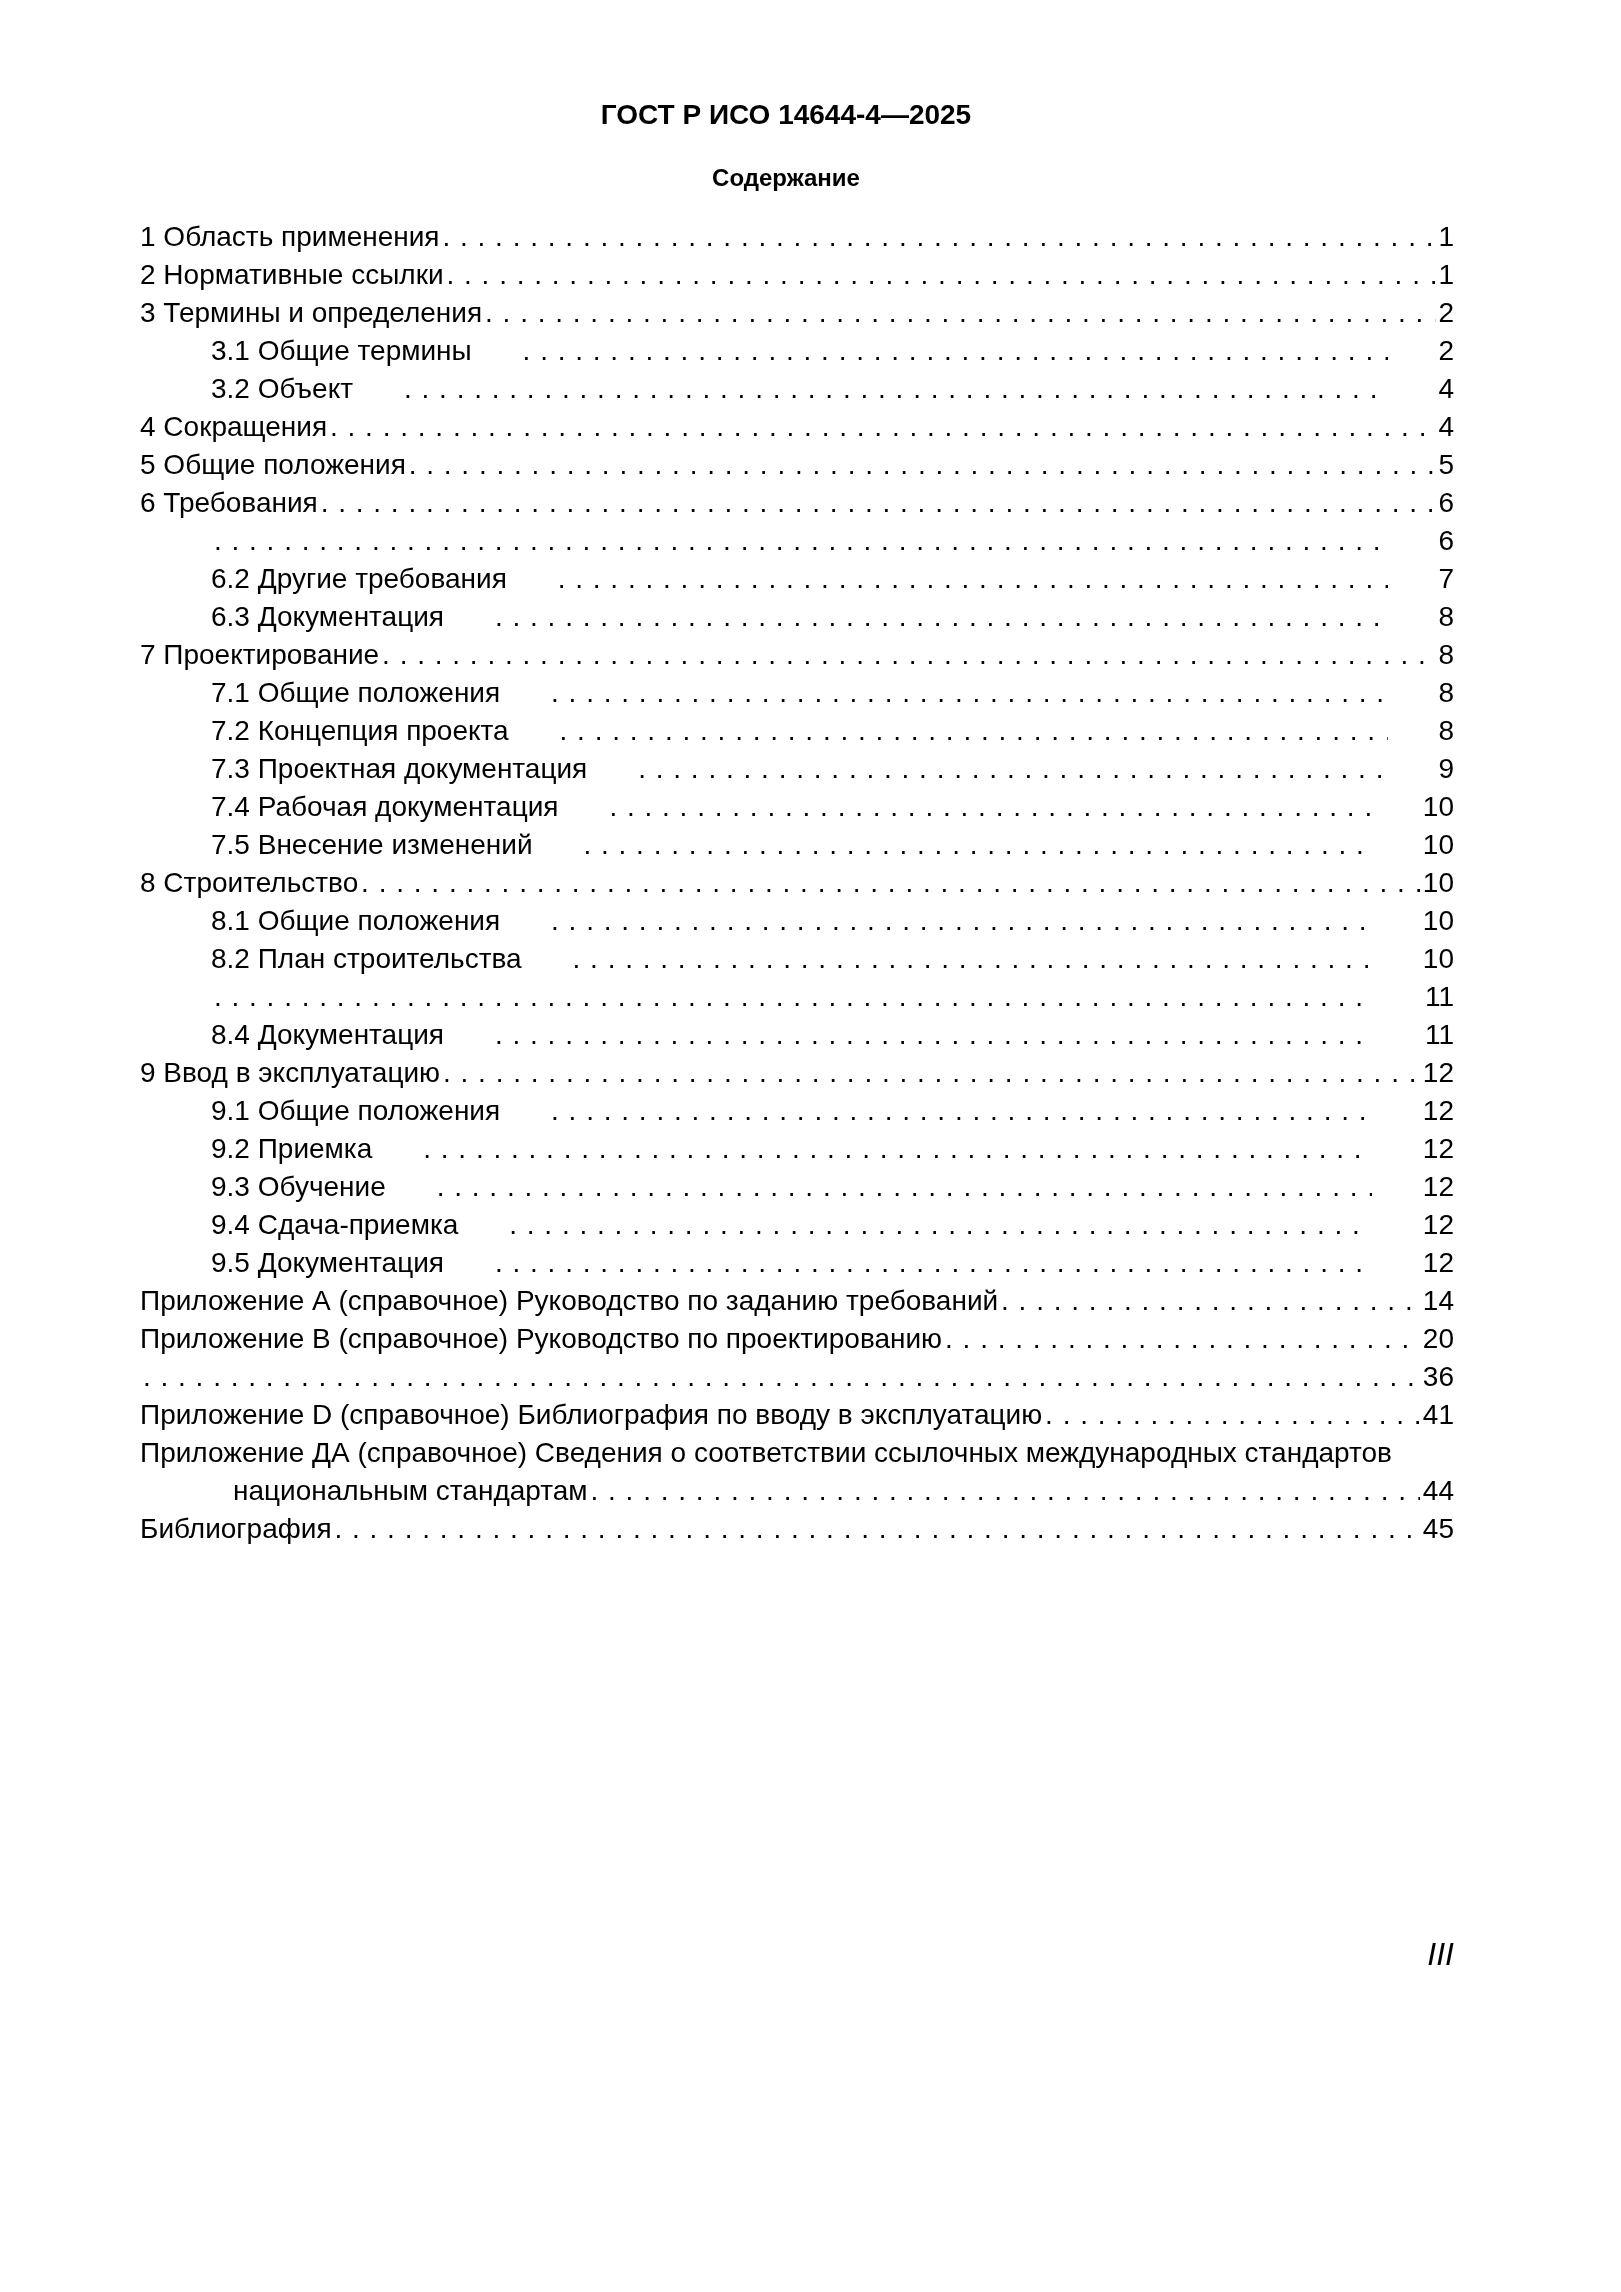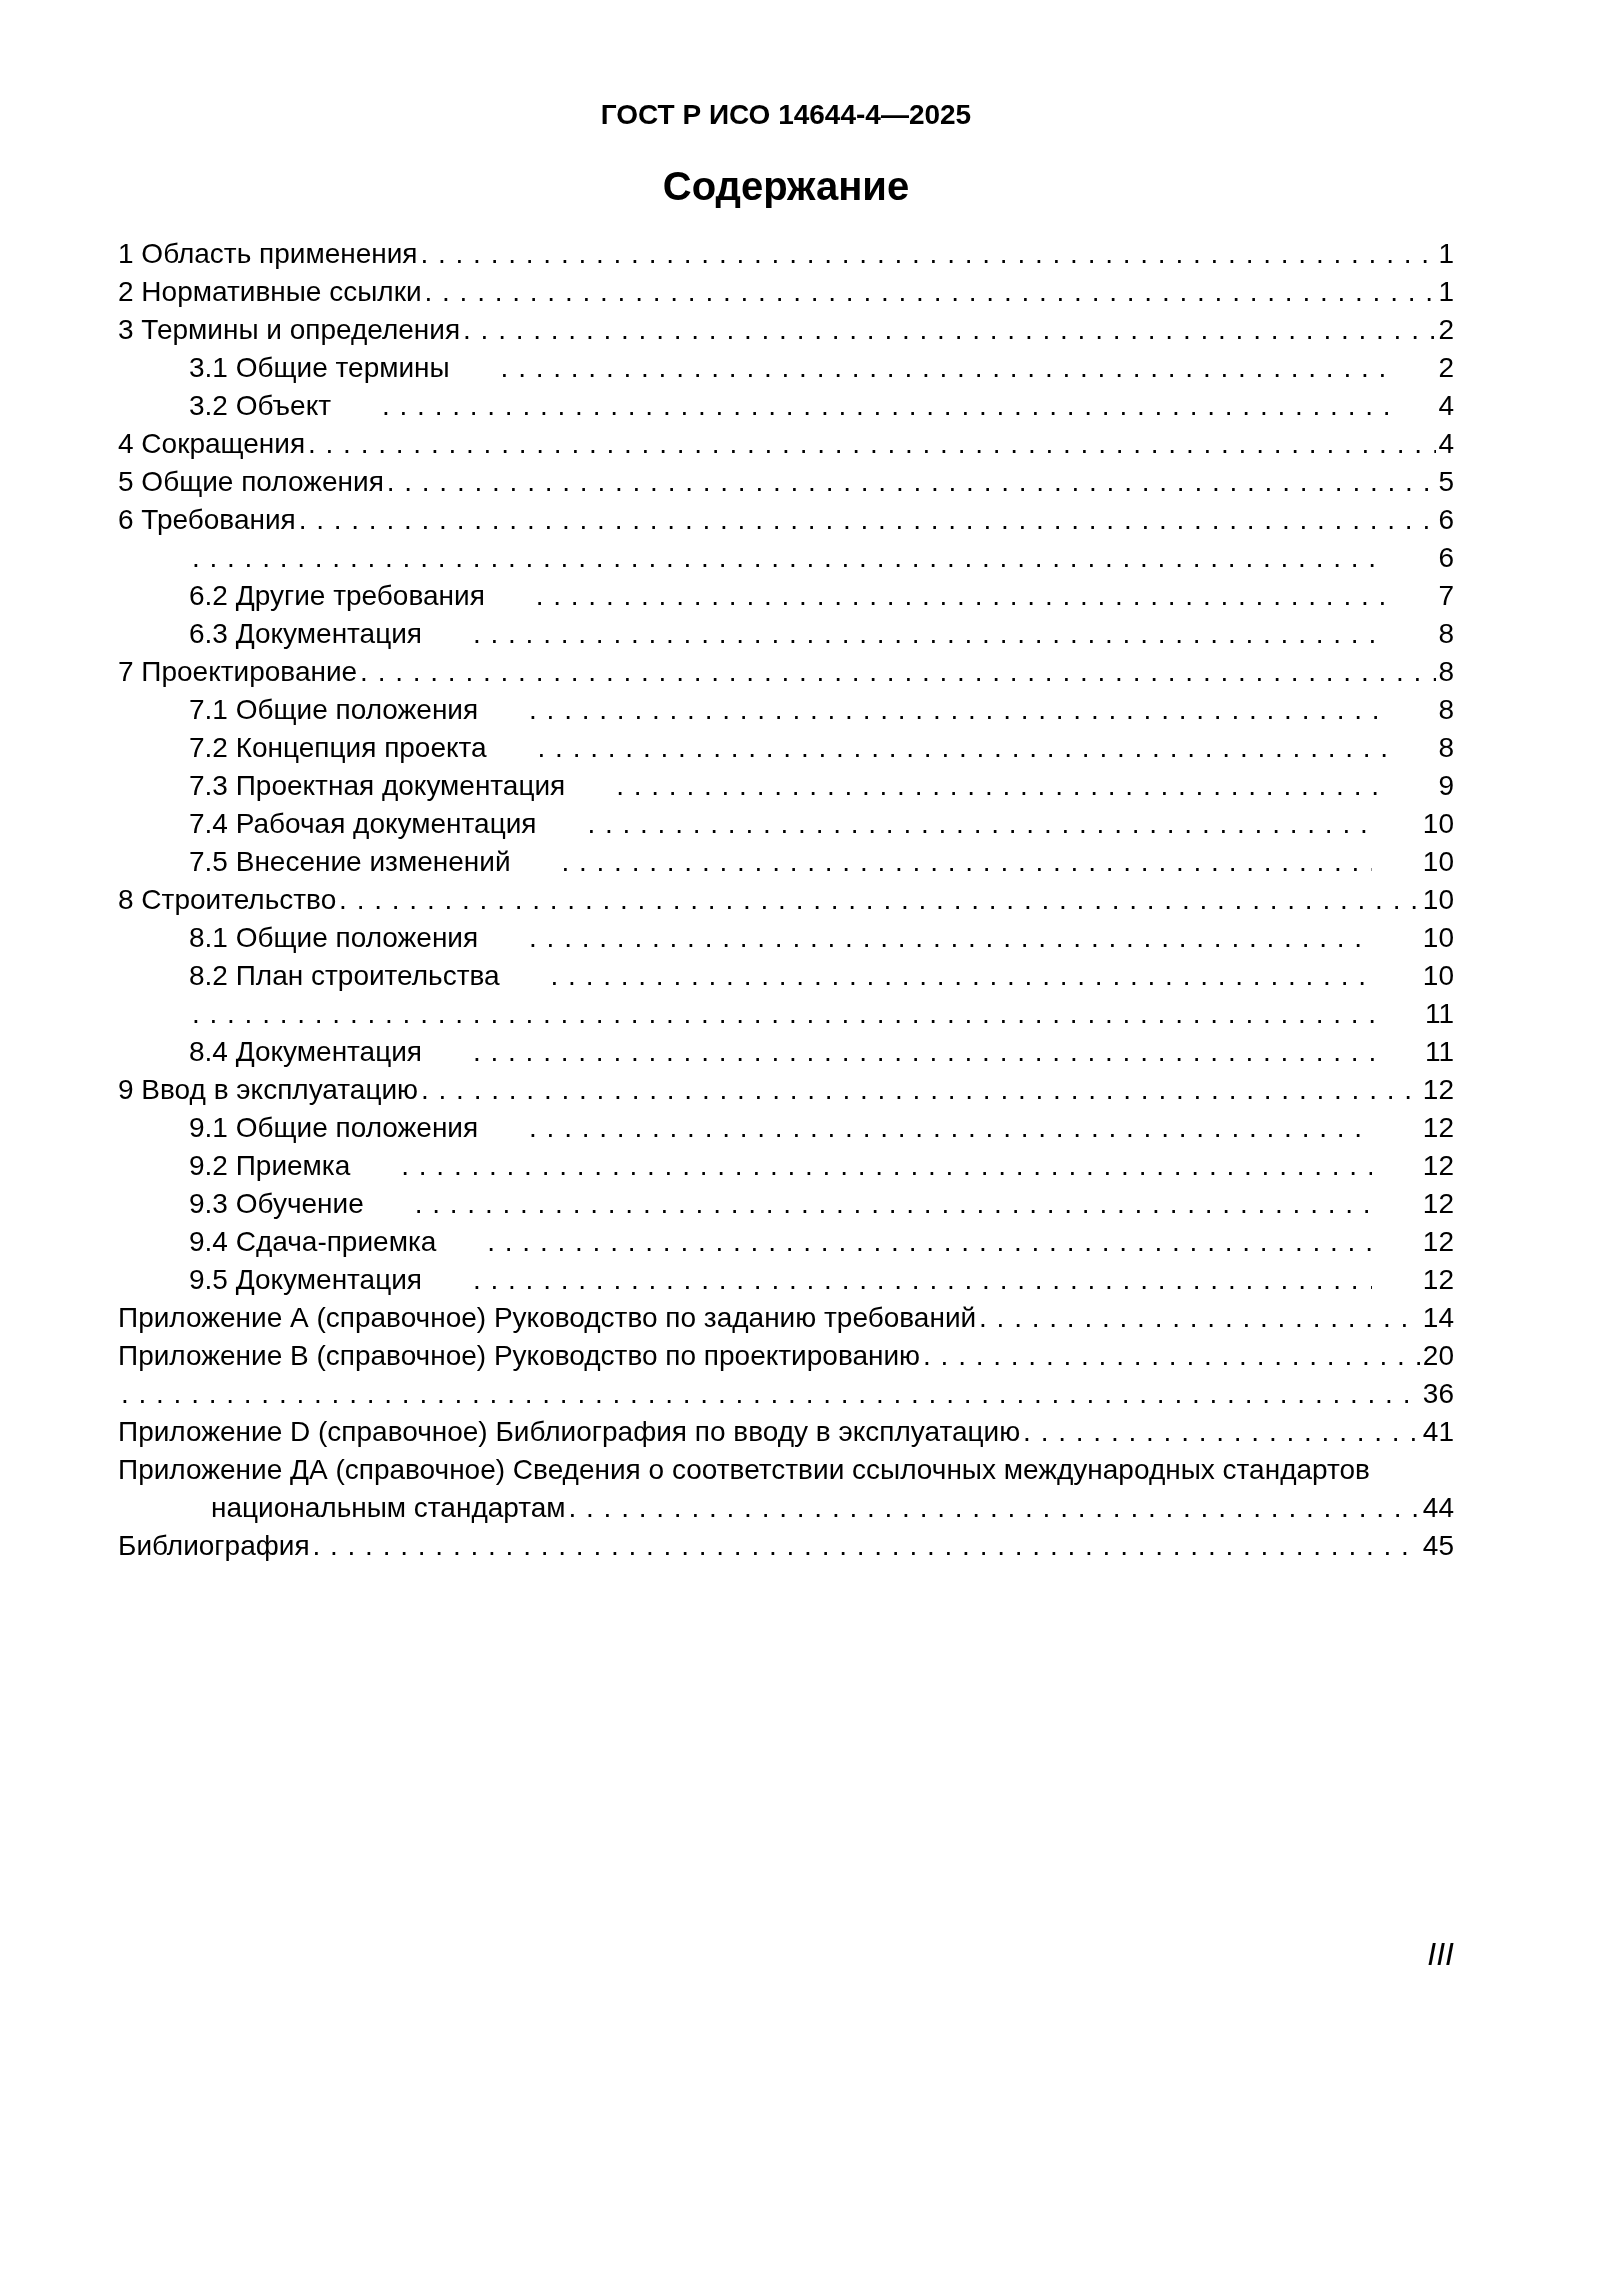--- a/index.html
+++ b/index.html
@@ -24,31 +24,32 @@
   }
   .doc-number {
     text-align: center;
     font-weight: bold;
     font-size: 28px;
     line-height: 33px;
   }
   .page-title {
     text-align: center;
     font-weight: bold;
-    font-size: 40px;
+    font-size: 24px;
     margin: 33px 0 25.5px 0;
   }
   .toc {
     font-size: 28px;
   }
   .toc-entry {
     display: flex;
     align-items: flex-end;
     line-height: 38px;
     white-space: nowrap;
+    margin-left: 22px;
   }
   .toc-entry.indent-1 { padding-left: 71px; gap: 48px; }
   .toc-entry.indent-2 { padding-left: 93px; }
   .toc-label {
     flex-shrink: 0;
     white-space: nowrap;
   }
   .toc-dots {
     flex: 1 1 auto;
     overflow: hidden;

